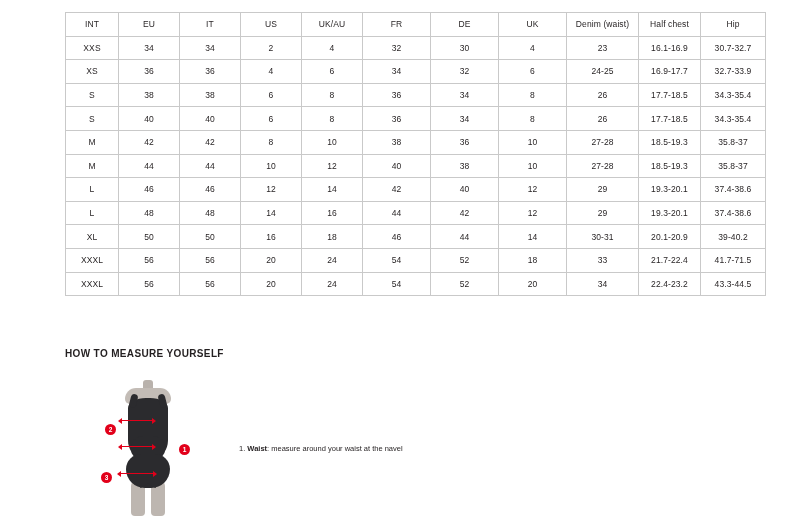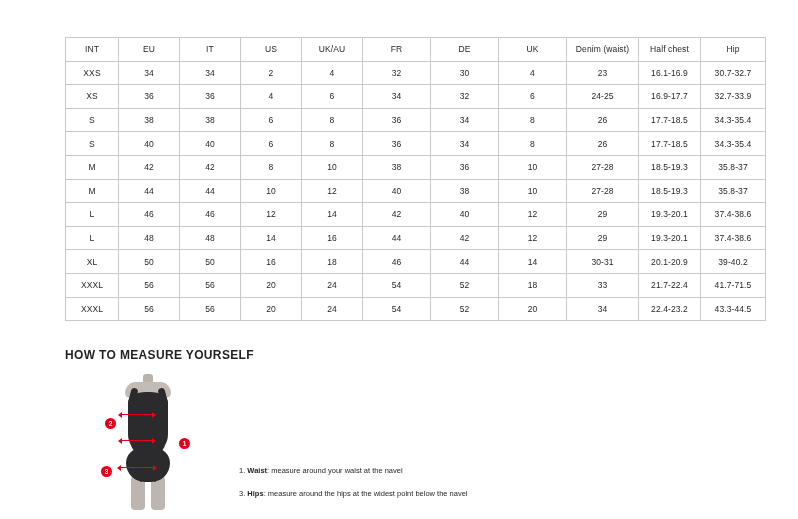--- a/index.html
+++ b/index.html
@@ -17,21 +17,21 @@
   }
   .page {
     position: relative;
     width: 798px;
     height: 519px;
   }
   
   .size-table-wrap {
     position: absolute;
     left: 65px;
-    top: 37px;
+    top: 12px;
     width: 668px;
   }
   table.size-table {
     border-collapse: collapse;
     width: 668px;
     table-layout: fixed;
   }
   table.size-table th,
   table.size-table td {
     border: 1px solid #c9c9c9;
@@ -61,30 +61,30 @@
   col.c10 { width: 65px; }
 
   
   .measure-section {
     position: absolute;
     left: 65px;
     top: 348px;
     width: 680px;
   }
   .measure-title {
-    font-size: 12px;
+    font-size: 10px;
     font-weight: bold;
     letter-spacing: 0.35px;
     color: #231f20;
-    margin-bottom: 10px;
+    margin-bottom: 19px;
   }
   .measure-body {
     position: relative;
     display: flex;
-    align-items: flex-end;
+    align-items: center;
   }
   .figure-area {
     position: relative;
     width: 120px;
     height: 140px;
     margin-left: 30px;
     flex: none;
   }
   .notes {
     margin-left: 24px;
@@ -444,22 +444,18 @@
         <div class="bullet bullet-1">1</div>
         <div class="bullet bullet-2">2</div>
         <div class="bullet bullet-3">3</div>
       </div>
 
       <div class="notes">
         <div class="note">
           <span>1.</span>
           <b>Waist</b><span>: measure around your waist at the navel</span>
         </div>
-        <div class="note">
-          <span>3.</span>
-          <b>Hips</b><span>: measure around the hips at the widest point below the navel</span>
-        </div>
       </div>
 
     </div>
   </div>
 
 </div>
 
 </body></html>

